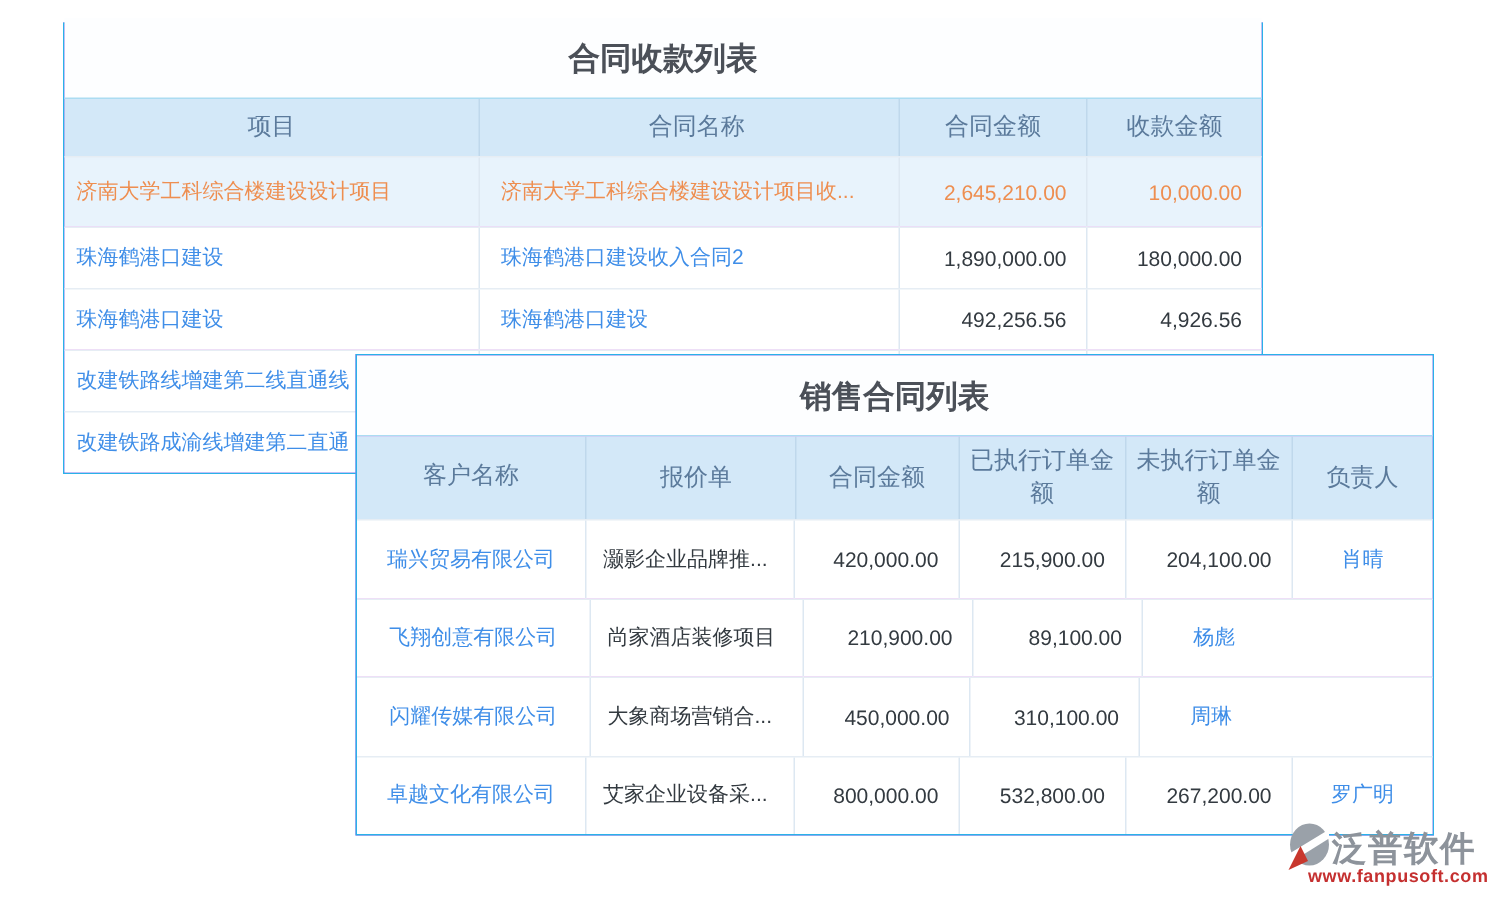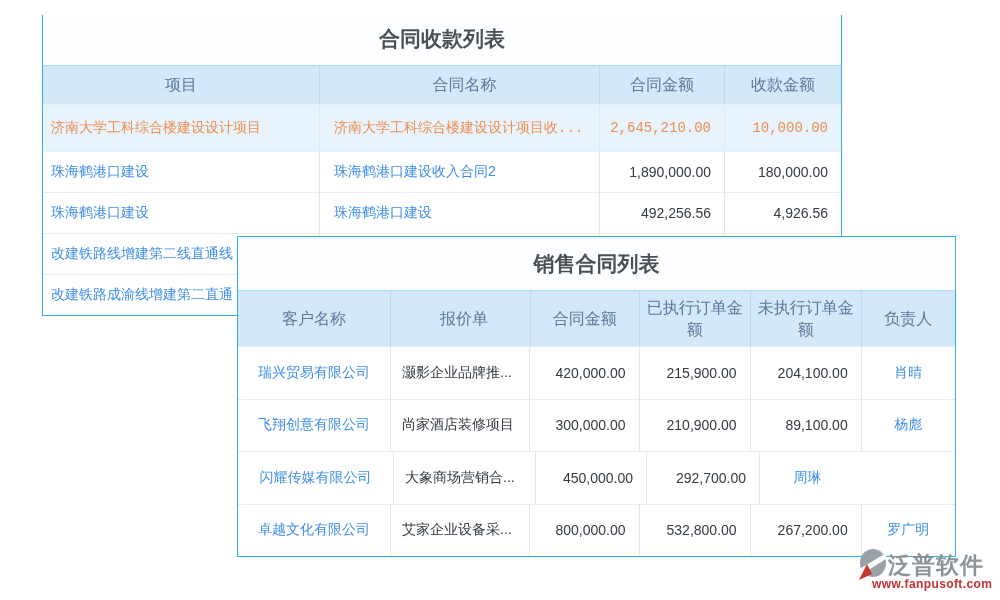--- a/index.html
+++ b/index.html
@@ -23,40 +23,40 @@
   .thead{display:flex;background:#d3e8f8;color:#5b7a9b;font-size:16px;}
   #payment-table .thead{flex:0 0 38px;}
   #sales-table .thead{flex:0 0 55px;}
   .th{
     box-sizing:border-box;display:flex;align-items:center;justify-content:center;
     text-align:center;border-right:1px solid #bfd8ec;line-height:1.35;padding:0 4px;
   }
   .th:last-child{border-right:none;}
   .trow{display:flex;border-top:1px solid #e6edf4;font-size:14px;background:#fff;}
   #payment-table .trow{flex:0 0 40px;}
-  #payment-table .trow.first{flex:0 0 46px;font-family:Liberation Mono, monospace;}
+  #payment-table .trow.first{flex:0 0 46px;}
   #sales-table .trow{flex:1 1 42px;}
   .trow:first-of-type{border-top:none;}
   .td{
     box-sizing:border-box;display:flex;align-items:center;
     padding:0 8px;overflow:hidden;white-space:nowrap;
     border-right:1px solid #dde8f2;
   }
   .td:last-child{border-right:none;}
   .num{justify-content:flex-end;padding-right:13px;color:#333a40;}
   .link{color:#3f8ee8;cursor:pointer;}
   .hl{background:#e8f3fc;}
   .hl .td{color:#ee8e50;}
   
   .c1{width:277px;}
   .c2{width:280px;padding-left:14px;}
   .c3{width:125px;}
   .c4{width:116px;}
   
-  .s1{width:156px;justify-content:center;}
+  .s1{width:156px;justify-content:center;font-family:Liberation Mono, monospace;}
   .s2{width:142px;padding-left:11px;}
   .s3{width:111px;}
   .s4{width:113px;}
   .s5{width:113px;}
   .s6{width:95px;justify-content:center;}
   
   .watermark{position:absolute;left:858px;top:547px;z-index:10;width:140px;}
   .wm-top{display:flex;align-items:flex-end;}
   .wm-logo{flex:0 0 30px;height:34px;}
   .wm-brand{
@@ -133,31 +133,30 @@
     <div class="td s2">灏影企业品牌推...</div>
     <div class="td s3 num">420,000.00</div>
     <div class="td s4 num">215,900.00</div>
     <div class="td s5 num">204,100.00</div>
     <div class="td s6 link">肖晴</div>
   </div>
 
   <div class="trow">
     <div class="td s1 link">飞翔创意有限公司</div>
     <div class="td s2">尚家酒店装修项目</div>
-    <div class="td s3 num">300,000.00</div>
     <div class="td s4 num">210,900.00</div>
     <div class="td s5 num">89,100.00</div>
     <div class="td s6 link">杨彪</div>
   </div>
 
   <div class="trow">
     <div class="td s1 link">闪耀传媒有限公司</div>
     <div class="td s2">大象商场营销合...</div>
     <div class="td s3 num">450,000.00</div>
-    <div class="td s5 num">292,700.00</div>
+    <div class="td s5 num">310,100.00</div>
     <div class="td s6 link">周琳</div>
   </div>
 
   <div class="trow">
     <div class="td s1 link">卓越文化有限公司</div>
     <div class="td s2">艾家企业设备采...</div>
     <div class="td s3 num">800,000.00</div>
     <div class="td s4 num">532,800.00</div>
     <div class="td s5 num">267,200.00</div>
     <div class="td s6 link">罗广明</div>

